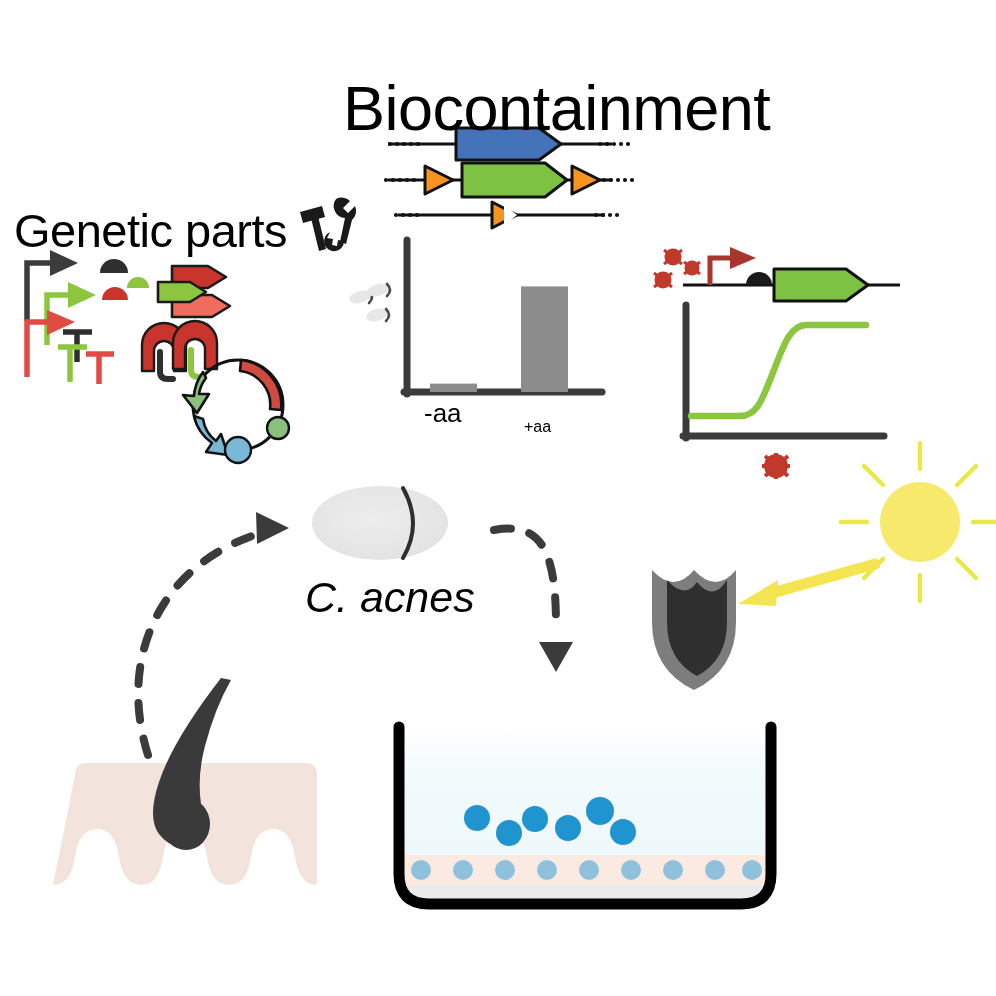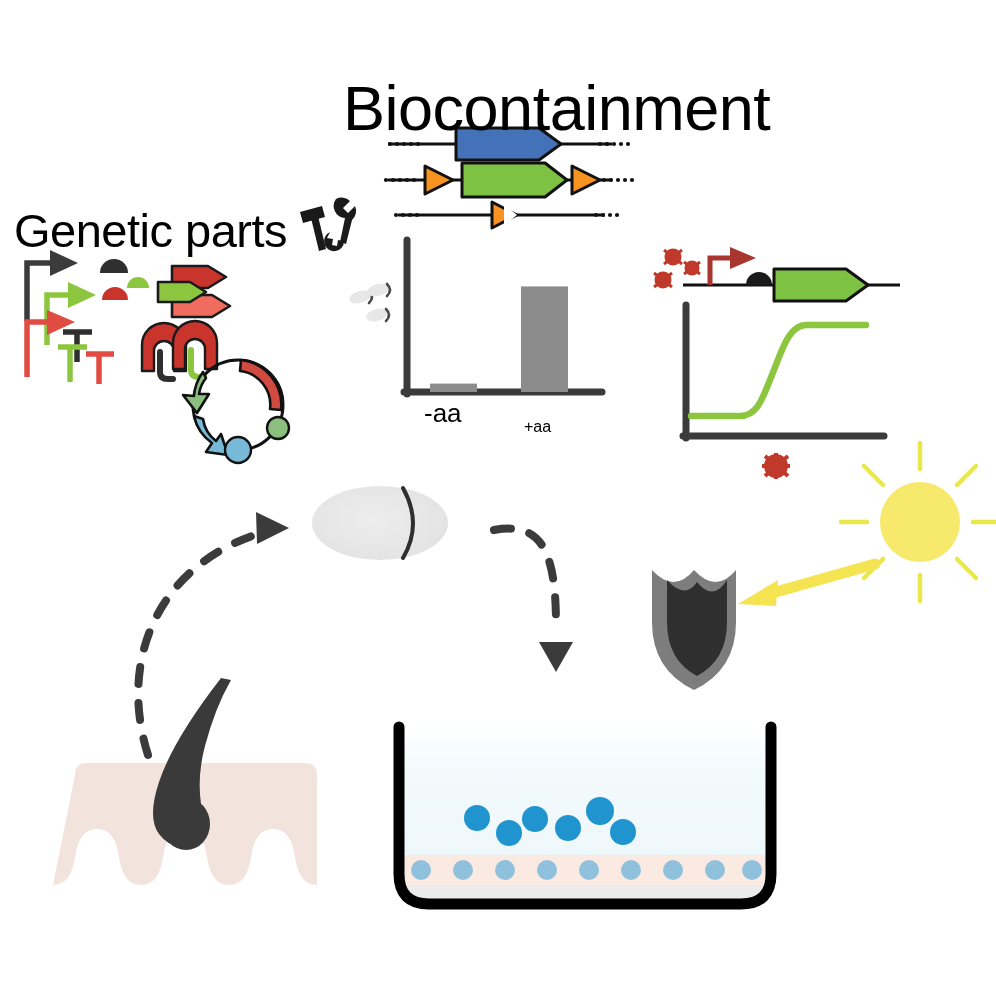--- a/index.html
+++ b/index.html
@@ -297,16 +297,17 @@
       <circle cx="568" cy="828" r="13"></circle>
       <circle cx="600" cy="811" r="14"></circle>
       <circle cx="623" cy="832" r="13"></circle>
     </g>
     <path d="M 399 727 L 399 874 q 0 30 30 30 l 312 0 q 30 0 30 -30 L 771 727" fill="none" stroke="#000" stroke-width="11" stroke-linecap="round" stroke-linejoin="round"></path>
   </g>
 </svg>
 
 <div class="lbl" id="t-bio">Biocontainment</div>
 <div class="lbl" id="t-gen">Genetic parts</div>
+<div class="lbl" id="t-spec">C. acnes</div>
 <div class="lbl" id="t-maa">-aa</div>
 <div class="lbl" id="t-paa">+aa</div>
 
 </div>
 
 </body></html>

